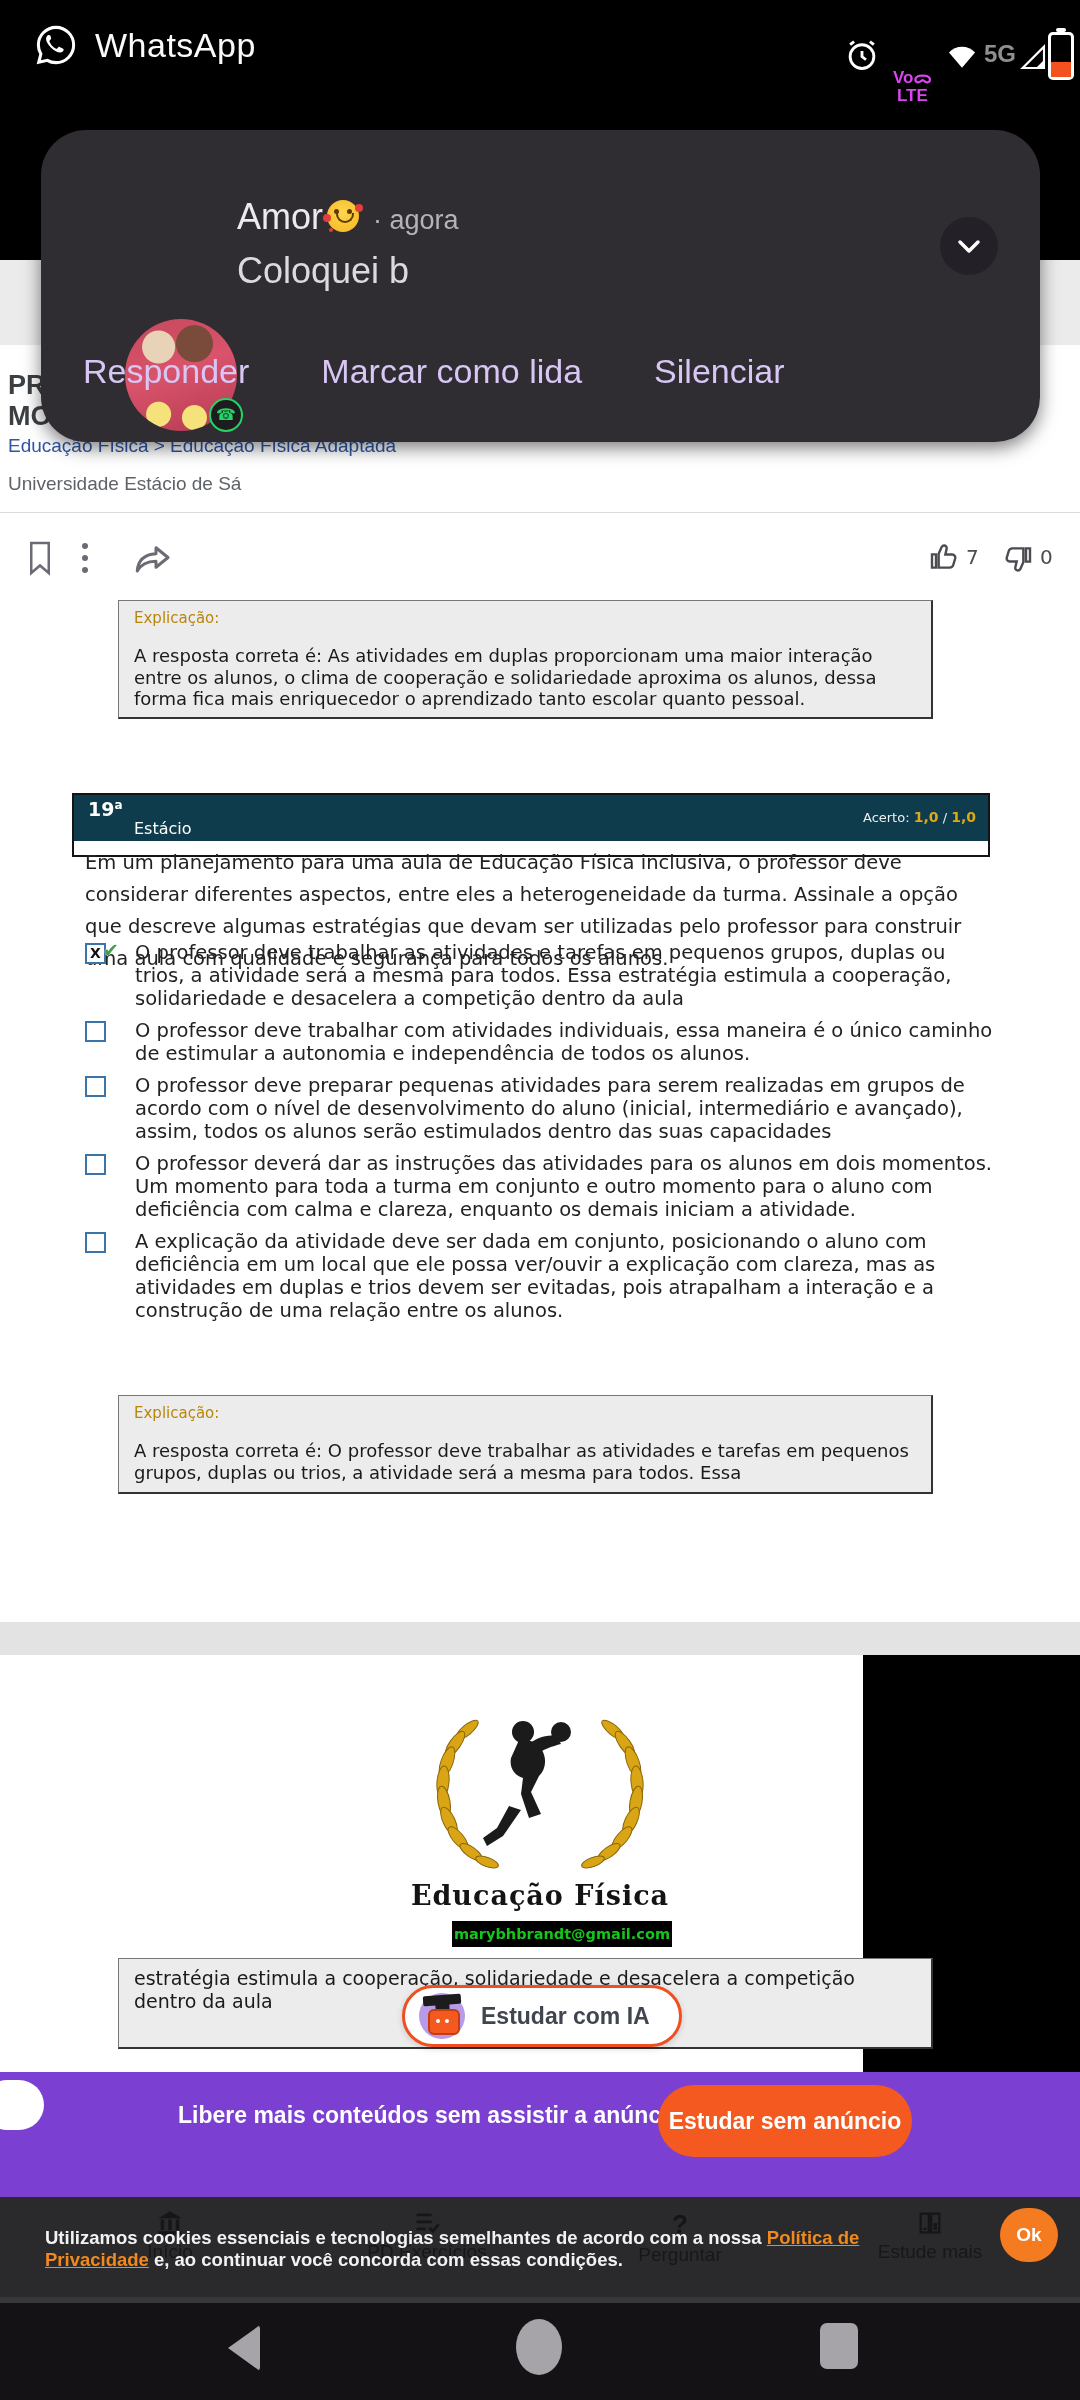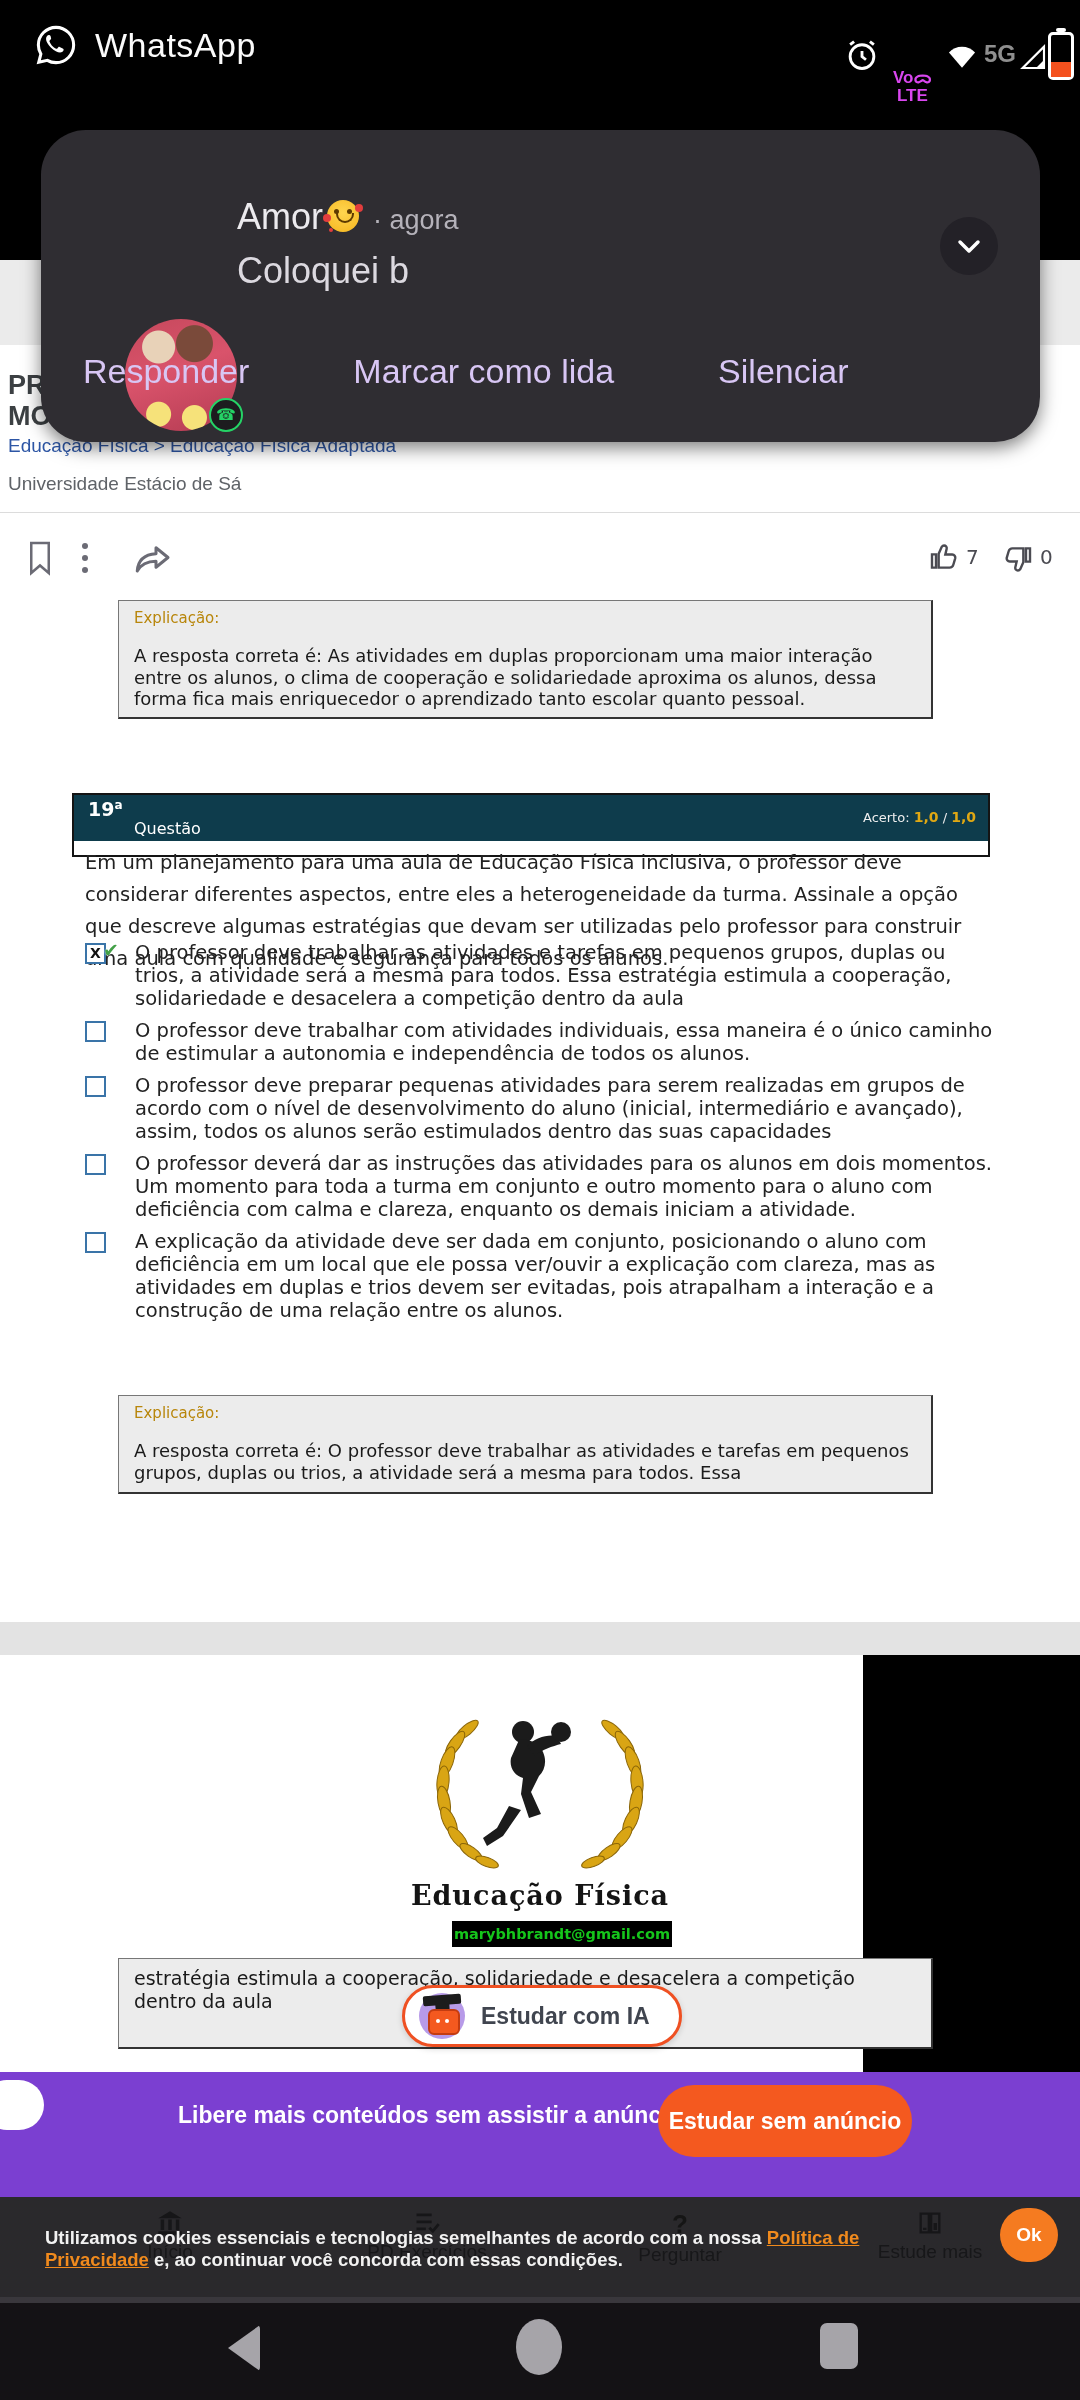--- a/index.html
+++ b/index.html
@@ -114,21 +114,21 @@
   .n-emoji i{position:absolute;left:7px;top:9px;width:5px;height:5px;border-radius:50%;background:#5d3a00;
              box-shadow:13px 0 0 #5d3a00;}
   .n-emoji b{position:absolute;left:9px;top:13px;width:14px;height:8px;border:2px solid #5d3a00;border-top:none;
              border-radius:0 0 12px 12px;}
   .n-emoji u{position:absolute;left:-4px;top:14px;width:8px;height:8px;background:#e23d3d;border-radius:50%;
              box-shadow:32px -10px 0 #e23d3d,4px 12px 0 -2px #e23d3d;}
   .n-meta{font-size:27px;color:#b5b2ba;}
   .n-body{position:absolute;left:196px;top:120px;font-size:36px;color:#dcd9e0;}
   .n-chev{position:absolute;left:899px;top:87px;width:58px;height:58px;border-radius:50%;background:#232127;
           cursor:pointer;}
-  .n-actions{position:absolute;left:42px;top:222px;font-size:34px;color:#d8c6f4;display:flex;gap:104px;}
+  .n-actions{position:absolute;left:42px;top:222px;font-size:34px;color:#d8c6f4;display:flex;gap:72px;}
   .n-actions span{cursor:pointer;}
   svg{display:block;}
 </style>
 </head>
 <body>
 
 <div id="screen">
 
   <div class="abs" id="statusbar">
     <span class="abs" style="left:33px;top:22px;">
@@ -207,21 +207,21 @@
     <span class="abs likes" style="left:1040px;top:200px;">0</span>
 
     <div class="abs explbox" style="top:255px;height:100px;">
       <div class="expl-label">Explicação:</div>
       <div class="expl-text">A resposta correta é: As atividades em duplas proporcionam uma maior interação entre os alunos, o clima de cooperação e solidariedade aproxima os alunos, dessa forma fica mais enriquecedor o aprendizado tanto escolar quanto pessoal.</div>
     </div>
 
     <div class="abs" id="qbox">
       <div id="qhead">
         <span class="qnum"><span>19</span><sup style="font-size:12px;">a</sup></span>
-        <span class="qlabel">Questão</span>
+        <span class="qlabel">Estácio</span>
         <span class="qscore">
           <span>Acerto:</span>
           <b>1,0</b>
           <span>/</span>
           <b>1,0</b>
         </span>
       </div>
       <div id="qwhitestrip"></div>
     </div>
 

